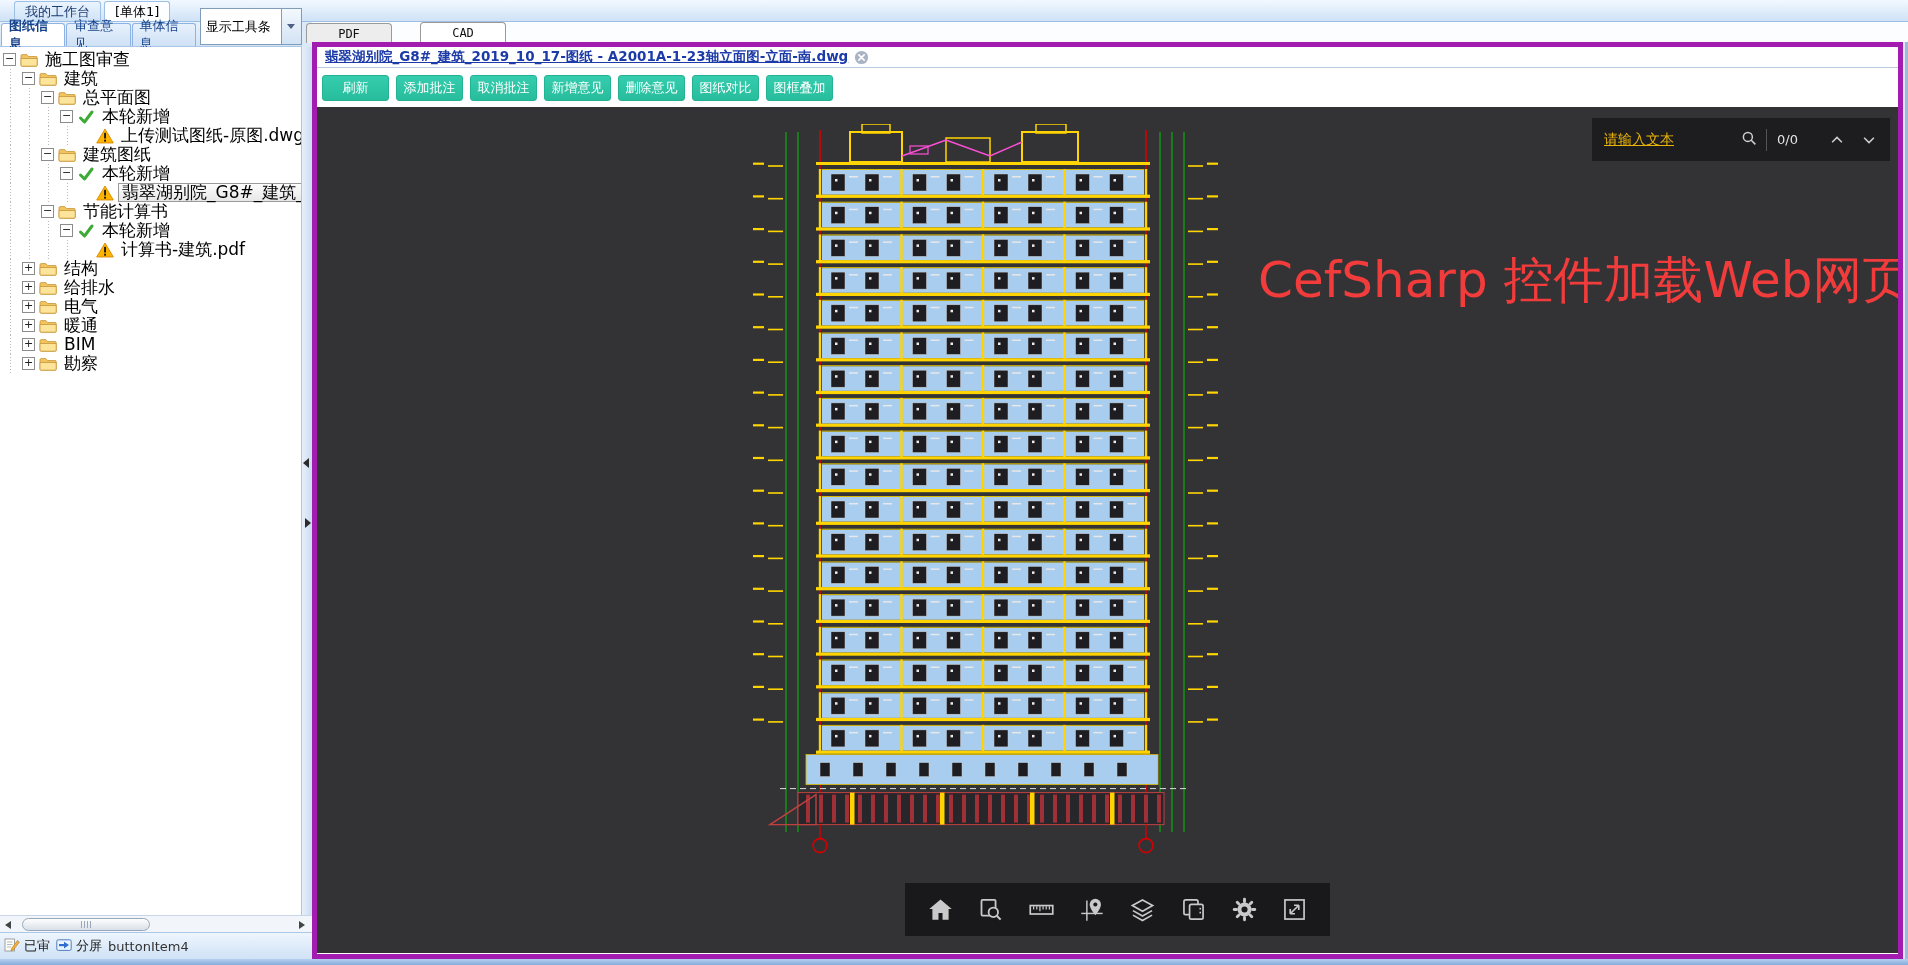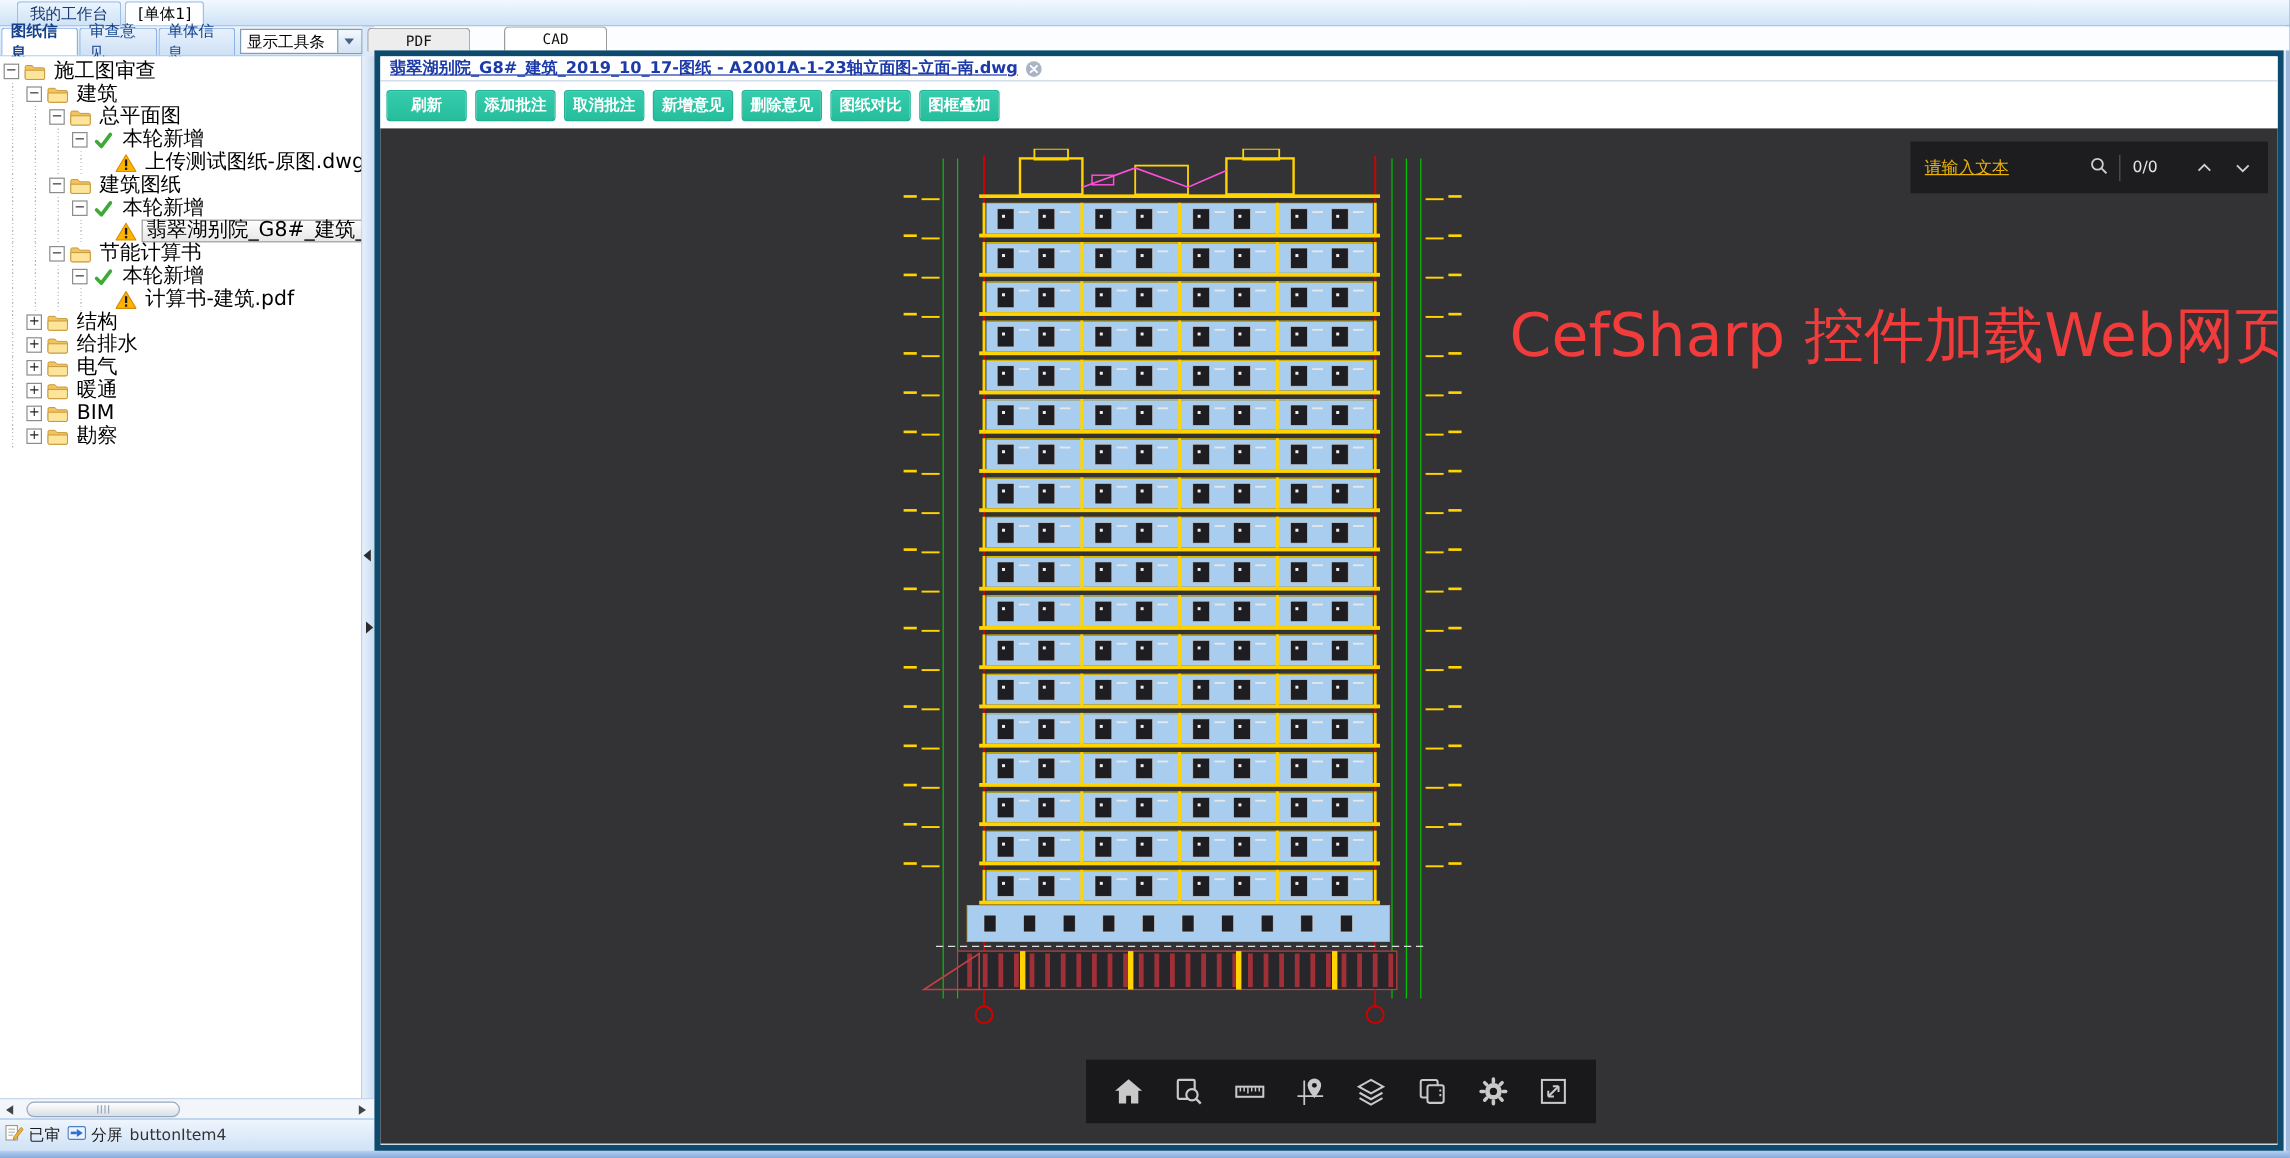--- a/index.html
+++ b/index.html
@@ -17,21 +17,21 @@
   .main-tab.active{background:#fdfeff;font-weight:normal;color:#000;}
 
   
   .panel-tab-row{position:absolute;left:0;top:22px;width:302px;height:25px;
     background:linear-gradient(#e8f2fc,#d2e4f6);border-bottom:1px solid #aac6e6;
     display:flex;align-items:flex-end;padding-left:1px;}
   .panel-tab{height:23px;padding:0 7px;display:flex;align-items:center;font-size:13px;color:#15428b;
     border:1px solid #8db2e3;border-bottom:none;border-radius:3px 3px 0 0;
     background:linear-gradient(#e7f1fc,#cfe1f5);margin-right:1px;}
   .panel-tab.active{background:#ffffff;font-weight:bold;}
-  .combo{height:21px;margin:0 0 1px 3px;width:110px;background:#fff;border:1px solid #7f9db9;
+  .combo{height:37px;margin:0 0 1px 3px;width:110px;background:#fff;border:1px solid #7f9db9;
     display:flex;align-items:center;}
   .combo-value{flex:1;padding-left:5px;font-size:13px;color:#000;white-space:nowrap;}
   .combo-btn{width:20px;height:100%;border-left:1px solid #7f9db9;
     background:linear-gradient(#f3f8fd,#d3e3f4);display:flex;align-items:center;justify-content:center;}
   .combo-arrow{width:0;height:0;border-left:4px solid transparent;border-right:4px solid transparent;
     border-top:5px solid #4d6185;}
 
   
   .tree-panel{position:absolute;left:0;top:47px;width:302px;height:868px;background:#fff;
     border-right:1px solid #aac6e6;overflow:hidden;padding-top:3px;}
@@ -75,25 +75,25 @@
   
   .right-top{position:absolute;left:312px;top:22px;width:1596px;height:20px;background:#fbfdff;}
   .viewer-tabs{position:absolute;left:306px;top:22px;height:21px;display:flex;align-items:flex-end;gap:28px;}
   .viewer-tab{width:86px;height:20px;display:flex;align-items:center;justify-content:center;
     font-family:"DejaVu Sans Mono","Liberation Mono",monospace;font-size:12px;color:#111;
     border:1px solid #9a9a9a;border-bottom:none;border-radius:4px 4px 0 0;background:#ededed;}
   .viewer-tab.active{background:#ffffff;height:21px;}
 
   
   .red-frame{position:absolute;left:312px;top:42px;width:1591px;height:917px;
-    border:5px solid #0c4a6e;background:#fff;}
+    border:5px solid #a21caf;background:#fff;}
   .doc-tab-bar{height:21px;display:flex;align-items:center;padding-left:8px;border-bottom:1px solid #b9cbe0;background:#fff;}
   .doc-tab-title{font-size:13.5px;font-weight:bold;color:#1c3ba8;text-decoration:underline;white-space:nowrap;}
   .doc-close{width:15px;height:15px;margin-left:6px;display:inline-flex;}
-  .action-bar{height:39px;display:flex;align-items:center;gap:7px;padding-left:5px;background:#fff;font-weight:bold;}
+  .action-bar{height:39px;display:flex;align-items:center;gap:7px;padding-left:5px;background:#fff;}
   .act-btn{width:67px;height:26px;display:flex;align-items:center;justify-content:center;
     background:linear-gradient(#35cdae,#27bd9c);border:1px solid #23b394;border-radius:3px;
     color:#fff;font-size:13px;cursor:pointer;}
 
   
   .viewer{position:relative;width:100%;height:846px;background:#333336;overflow:hidden;}
   .cad-canvas{position:absolute;left:433px;top:17px;width:482px;height:748px;}
   .overlay-text{position:absolute;left:941px;top:140px;font-size:50px;color:#f23c3c;
     white-space:nowrap;letter-spacing:0px;}
 

